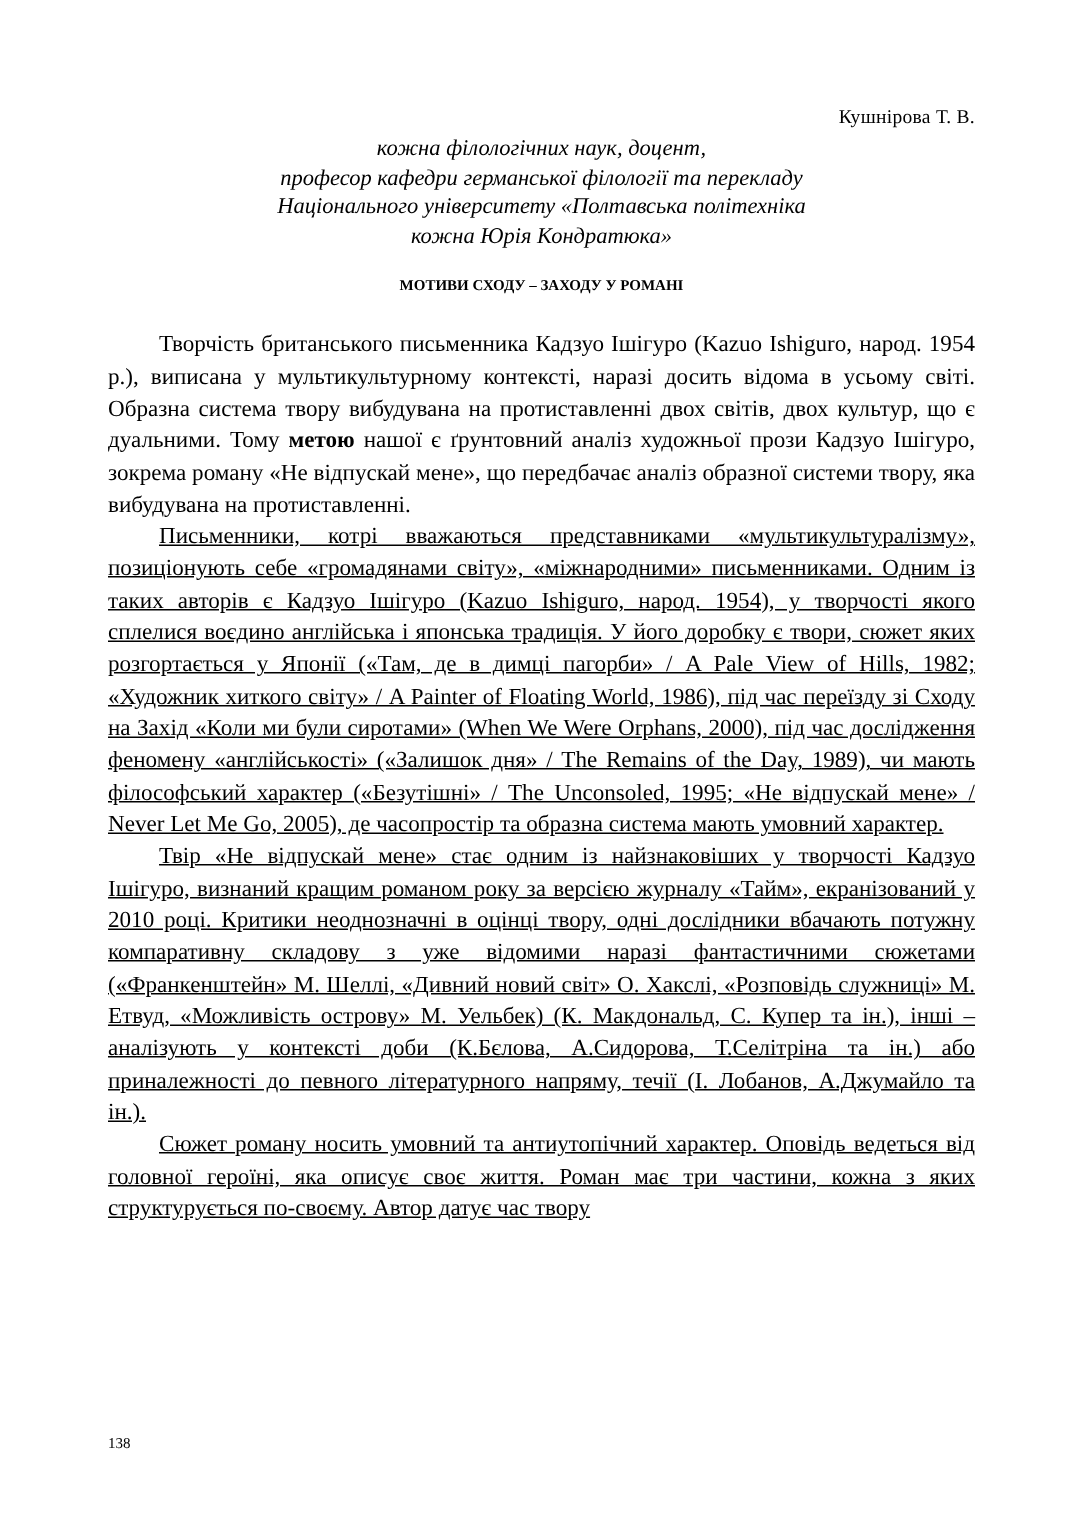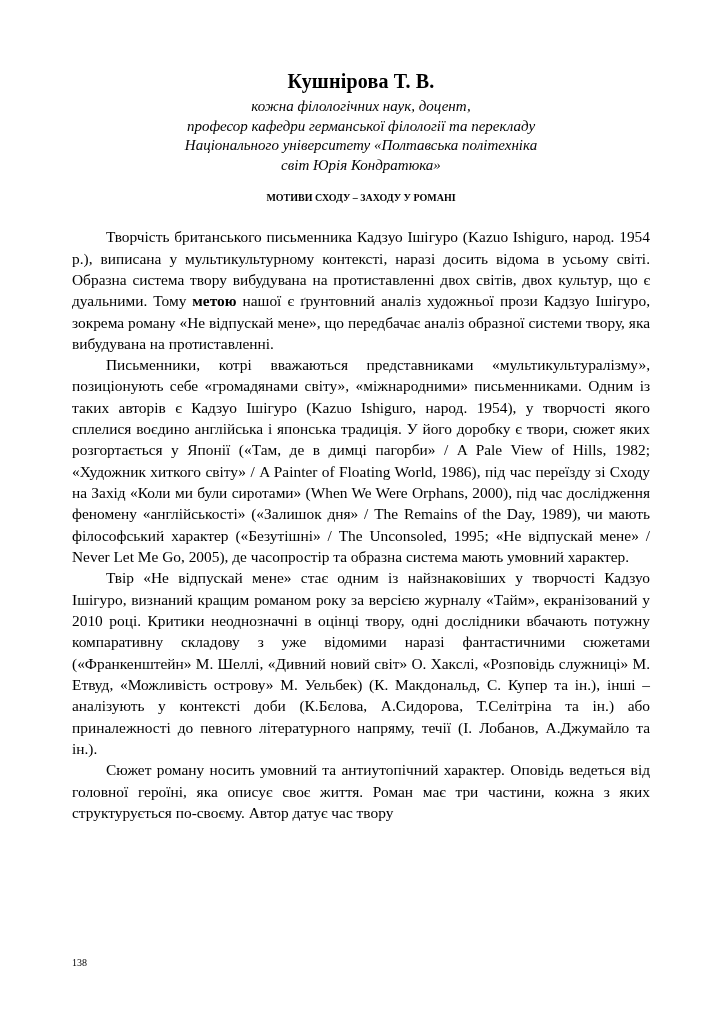--- a/index.html
+++ b/index.html
@@ -14,23 +14,23 @@
     color: #000000;
   }
   .page {
     position: relative;
     width: 722px;
     height: 1024px;
     box-sizing: border-box;
     padding: 70px 72px 40px 72px;
   }
   .author {
-    text-align: center;
-    font-weight: bold;
-    font-size: 20px;
+    text-align: right;
+    font-weight: normal;
+    font-size: 13px;
     letter-spacing: 0.2px;
     margin: 0 0 4px 0;
   }
   .affil {
     text-align: center;
     font-style: italic;
     font-size: 15px;
     line-height: 1.30;
     margin: 0;
   }
@@ -51,20 +51,21 @@
     line-height: 1.385;
     text-align: justify;
     text-justify: inter-word;
   }
   .body-text p {
     margin: 0;
     text-indent: 34px;
   }
   .body-text p + p {
     margin-top: 0;
+    text-decoration: underline;
   }
   b.em {
     font-weight: bold;
   }
   .page-number {
     position: absolute;
     left: 72px;
     bottom: 56px;
     font-size: 10px;
   }
@@ -73,21 +74,21 @@
 <body>
 
 <div class="page">
 
   <div class="author">Кушнірова Т. В.</div>
 
   <div class="affil">
     <span class="affil-line">кожна філологічних наук, доцент,</span>
     <span class="affil-line">професор кафедри германської філології та перекладу</span>
     <span class="affil-line">Національного університету «Полтавська політехніка</span>
-    <span class="affil-line">світ Юрія Кондратюка»</span>
+    <span class="affil-line">кожна Юрія Кондратюка»</span>
   </div>
 
   <div class="title">
     <span class="title-line">МОТИВИ СХОДУ – ЗАХОДУ У РОМАНІ</span>
   </div>
 
   <div class="body-text">
     <p><span>Творчість британського письменника Кадзуо Ішігуро (Kazuo Ishiguro, народ. 1954 р.), виписана у мультикультурному контексті, наразі досить відома в усьому світі. Образна система твору вибудувана на протиставленні двох світів, двох культур, що є дуальними. Тому </span><b class="em">метою</b><span> нашої є ґрунтовний аналіз художньої прози Кадзуо Ішігуро, зокрема роману «Не відпускай мене», що передбачає аналіз образної системи твору, яка вибудувана на протиставленні.</span></p>
     <p>Письменники, котрі вважаються представниками «мультикультуралізму», позиціонують себе «громадянами світу», «міжнародними» письменниками. Одним із таких авторів є Кадзуо Ішігуро (Kazuo Ishiguro, народ. 1954), у творчості якого сплелися воєдино англійська і японська традиція. У його доробку є твори, сюжет яких розгортається у Японії («Там, де в димці пагорби» / A Pale View of Hills, 1982; «Художник хиткого світу» / A Painter of Floating World, 1986), під час переїзду зі Сходу на Захід «Коли ми були сиротами» (When We Were Orphans, 2000), під час дослідження феномену «англійськості» («Залишок дня» / The Remains of the Day, 1989), чи мають філософський характер («Безутішні» / The Unconsoled, 1995; «Не відпускай мене» / Never Let Me Go, 2005), де часопростір та образна система мають умовний характер.</p>
     <p>Твір «Не відпускай мене» стає одним із найзнаковіших у творчості Кадзуо Ішігуро, визнаний кращим романом року за версією журналу «Тайм», екранізований у 2010 році. Критики неоднозначні в оцінці твору, одні дослідники вбачають потужну компаративну складову з уже відомими наразі фантастичними сюжетами («Франкенштейн» М. Шеллі, «Дивний новий світ» О. Хакслі, «Розповідь служниці» М. Етвуд, «Можливість острову» М. Уельбек) (К. Макдональд, С. Купер та ін.), інші – аналізують у контексті доби (К.Бєлова, А.Сидорова, Т.Селітріна та ін.) або приналежності до певного літературного напряму, течії (І. Лобанов, А.Джумайло та ін.).</p>

